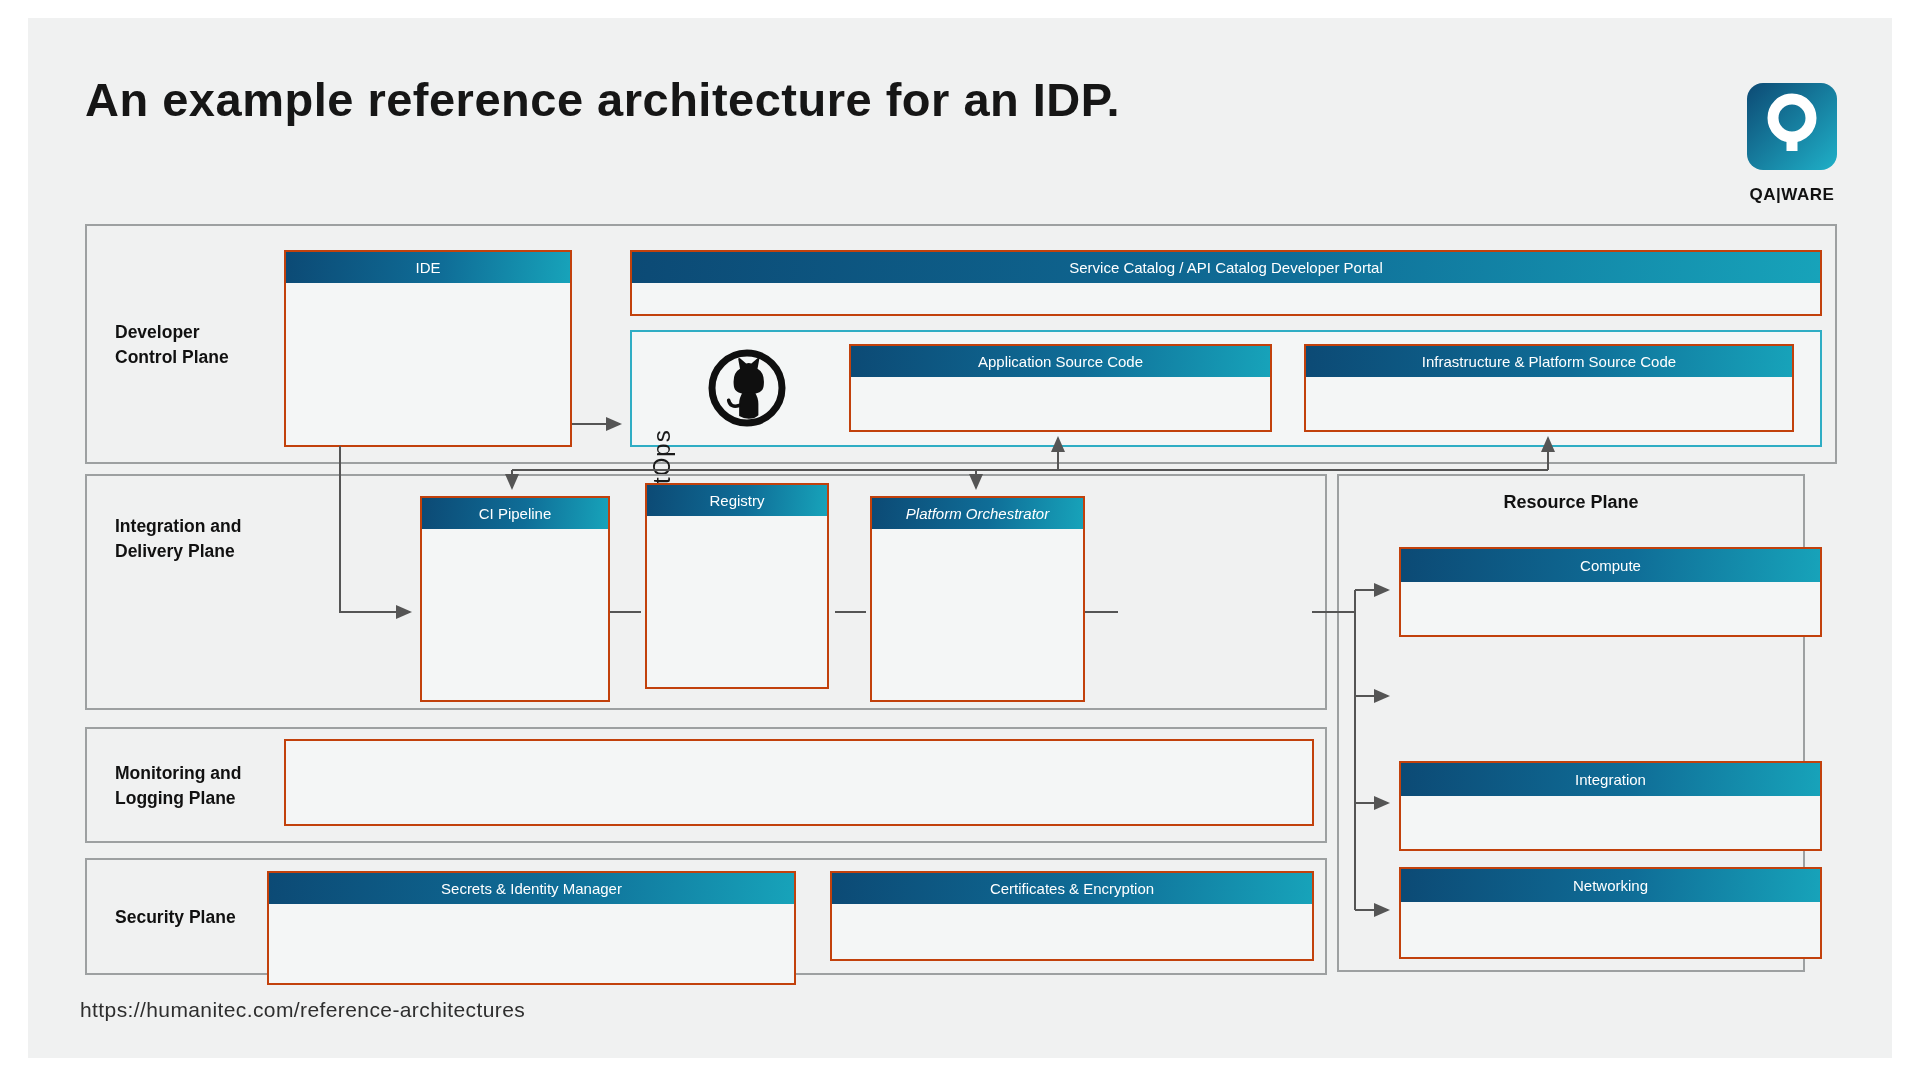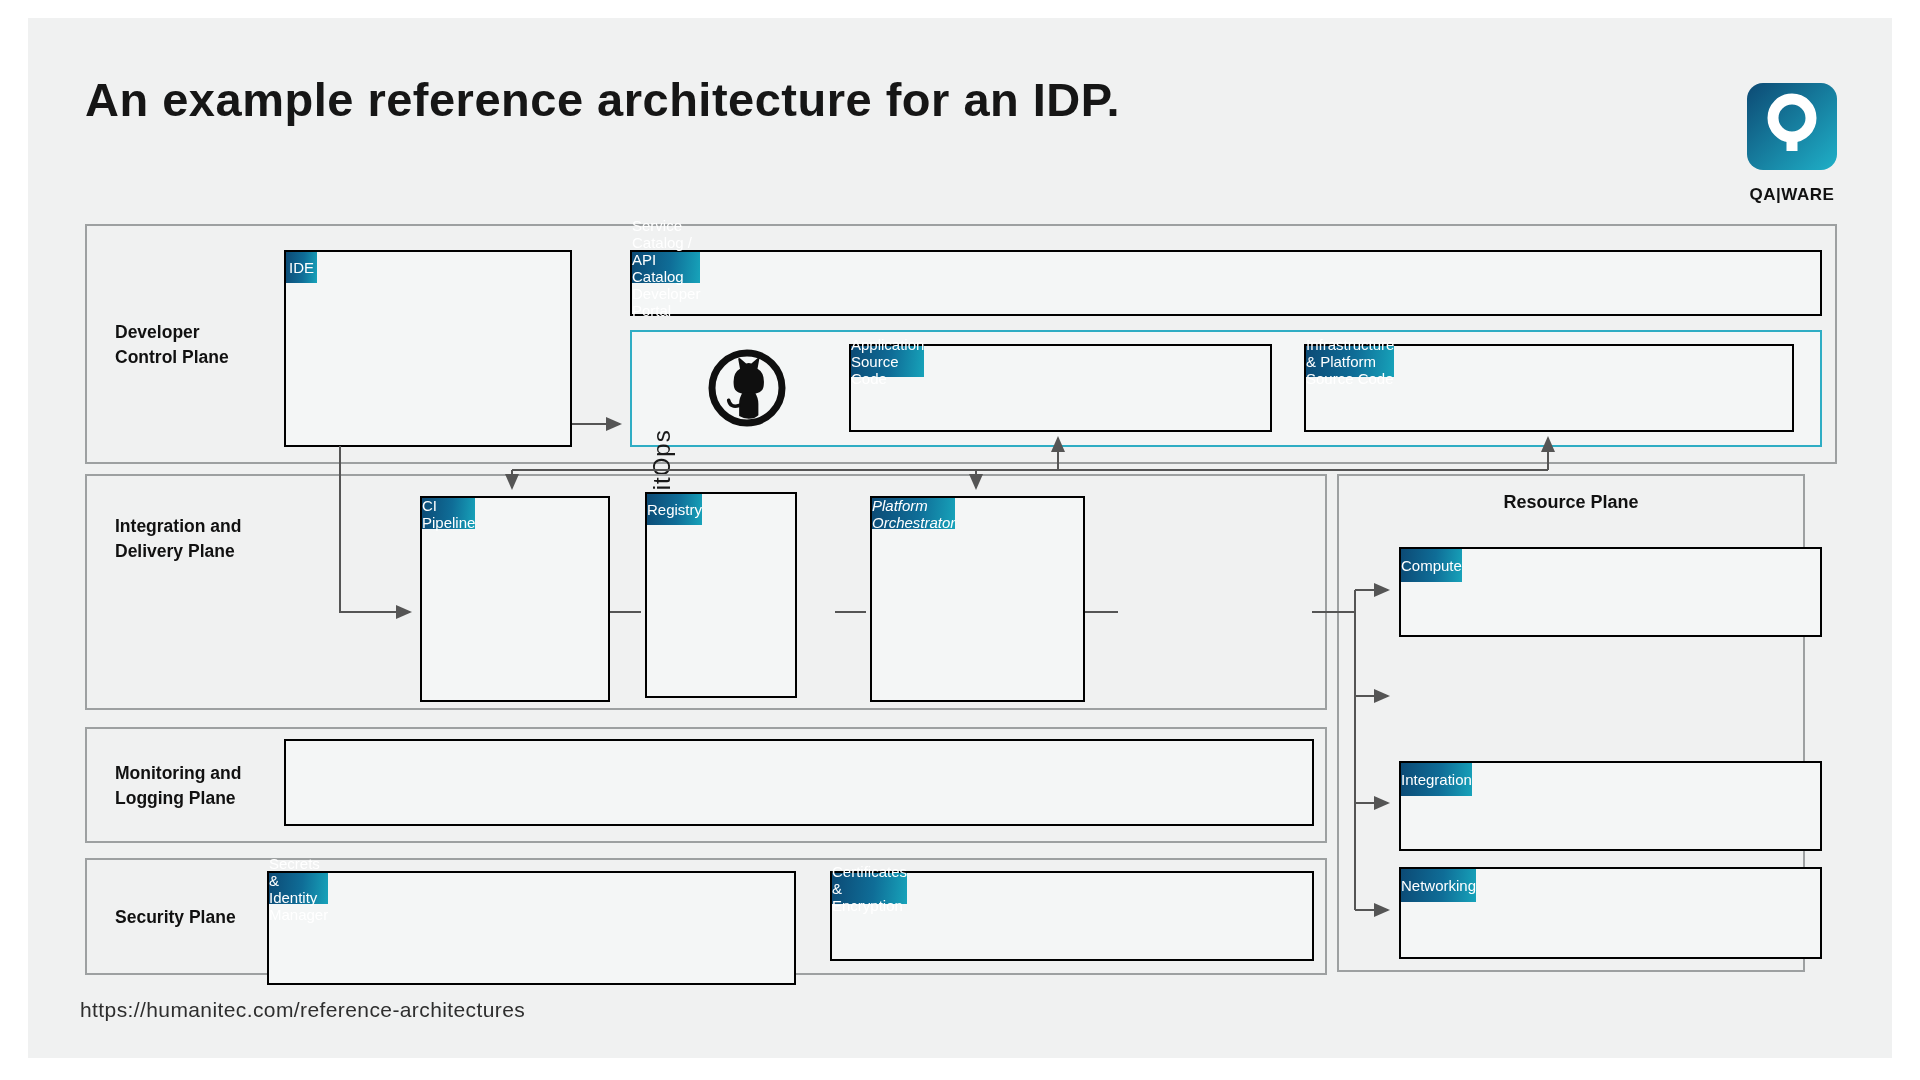--- a/index.html
+++ b/index.html
@@ -9,21 +9,21 @@
   .title{position:absolute;left:85px;top:72px;font-size:47px;font-weight:bold;color:#161616;letter-spacing:.5px;}
   .logo-badge{position:absolute;left:1747px;top:83px;width:90px;height:87px;}
   .logo-text{position:absolute;left:1737px;top:185px;width:110px;text-align:center;
              font-size:17px;font-weight:bold;color:#111;letter-spacing:.5px;}
   .plane{position:absolute;border:2.5px solid #9da0a1;box-sizing:border-box;}
   .plane-label{position:absolute;left:28px;font-size:17.5px;font-weight:bold;color:#111;
                line-height:1.4;white-space:pre-line;}
   .plane-label.vcenter{top:50%;transform:translateY(-50%);}
   .rp-title{position:absolute;left:0;right:0;top:16px;text-align:center;
             font-size:18px;font-weight:bold;color:#111;}
-  .cbox{position:absolute;display:flex;flex-direction:row;border:2px solid #000000;
+  .cbox{position:absolute;display:flex;flex-direction:column;border:2px solid #c2410c;
         background:#f4f6f6;box-sizing:border-box;}
   .chdr{height:31px;flex:0 0 31px;display:flex;align-items:center;justify-content:center;
         background:linear-gradient(96deg,#0c4a75 0%,#0f6d97 55%,#17a3ba 100%);
         color:#fff;font-size:15px;}
   .cbody{flex:1;}
   .gitops-box{position:absolute;border:2px solid #2fadc4;background:#f4f6f6;box-sizing:border-box;}
   .gitops-label{position:absolute;left:16px;top:50%;transform:translate(0,-50%) ;
                 writing-mode:vertical-rl;rotate:180deg;
                 font-size:24px;color:#1a1a1a;letter-spacing:1px;}
   .gh{position:absolute;left:73px;top:14px;}
@@ -92,21 +92,21 @@
 
   <div class="plane" style="left:85px;top:474px;width:1242px;height:236px;">
     <div class="plane-label" style="top:38px;">Integration and
 Delivery Plane</div>
 
     <div class="cbox" style="left:333px;top:20px;width:190px;height:206px;">
       <div class="chdr">CI Pipeline</div>
       <div class="cbody"></div>
     </div>
 
-    <div class="cbox" style="left:558px;top:16px;width:152px;height:206px;">
+    <div class="cbox" style="left:558px;top:7px;width:184px;height:206px;">
       <div class="chdr">Registry</div>
       <div class="cbody"></div>
     </div>
 
     <div class="cbox" style="left:783px;top:20px;width:215px;height:206px;font-style:italic;">
       <div class="chdr">Platform Orchestrator</div>
       <div class="cbody"></div>
     </div>
 
   </div>

